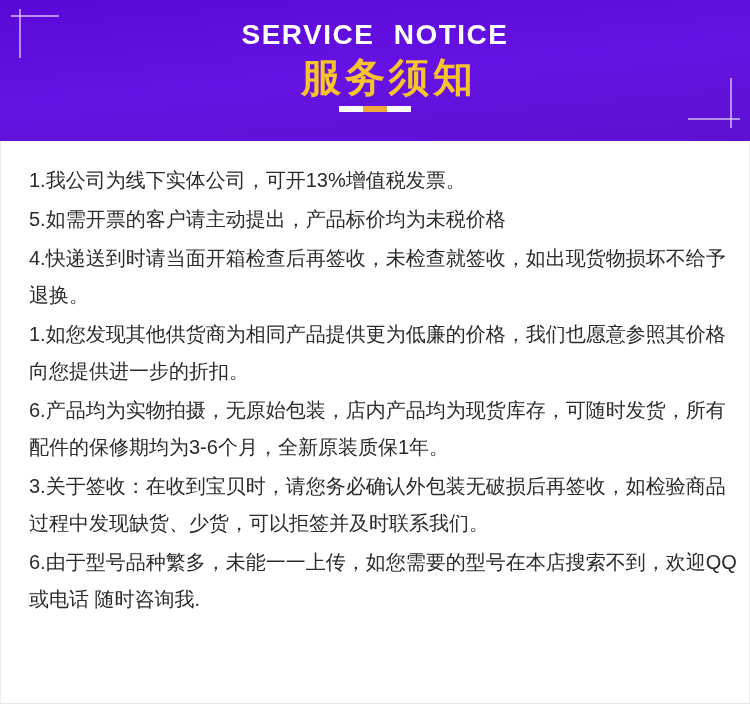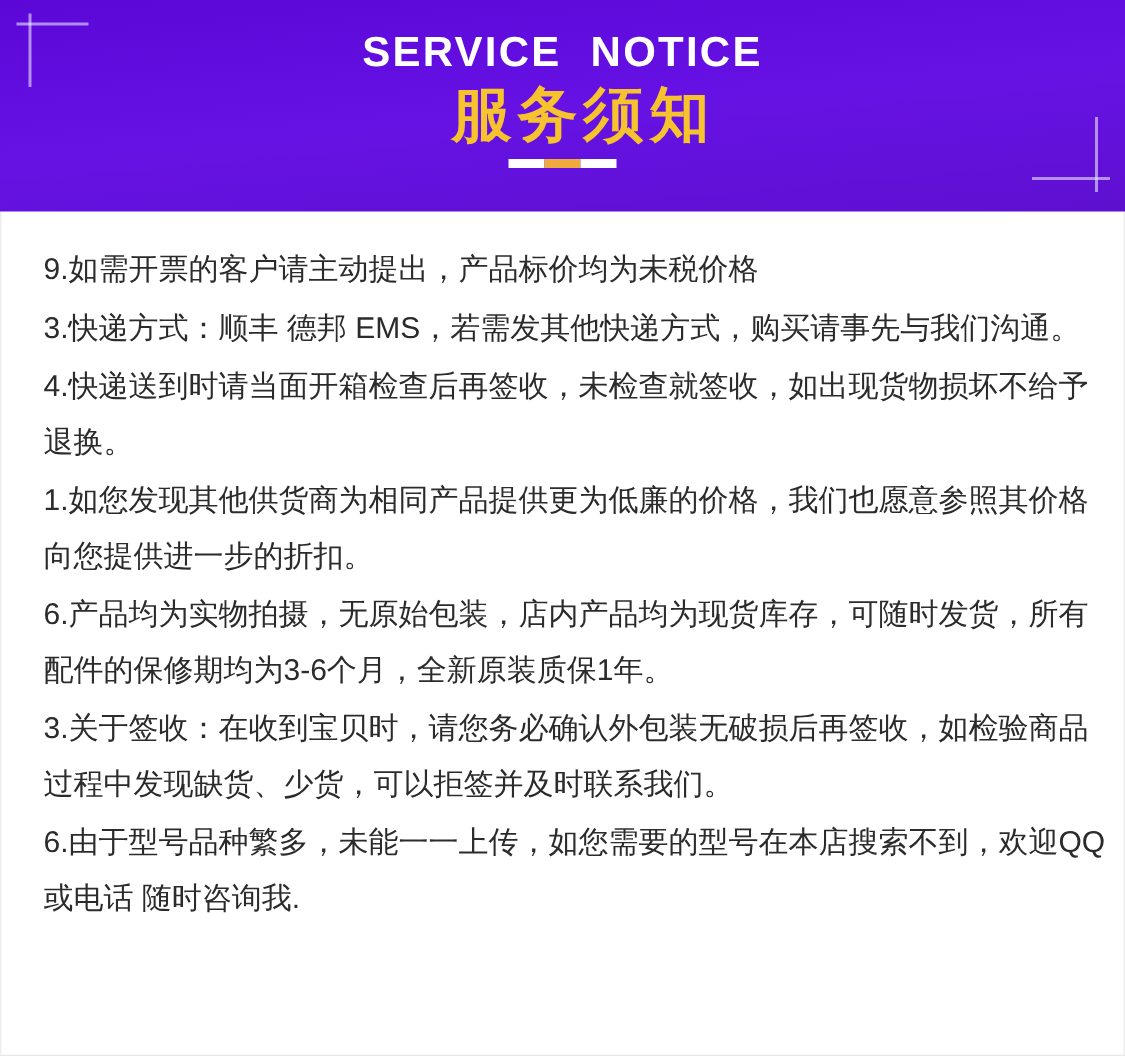--- a/index.html
+++ b/index.html
@@ -94,22 +94,22 @@
     <h2 class="title-zh">服务须知</h2>
 
     <div class="title-divider">
       <span class="seg seg-white"></span>
       <span class="seg seg-gold"></span>
       <span class="seg seg-white"></span>
     </div>
   </header>
 
   <main class="content">
-    <p>9.如需开票的客户请主动提出，产品标价均为未税价格</p>
-    <p>3.快递方式：顺丰 德邦 EMS，若需发其他快递方式，购买请事先与我们沟通。</p>
+    <p>1.我公司为线下实体公司，可开13%增值税发票。</p>
+    <p>5.如需开票的客户请主动提出，产品标价均为未税价格</p>
     <p>4.快递送到时请当面开箱检查后再签收，未检查就签收，如出现货物损坏不给予退换。</p>
     <p>1.如您发现其他供货商为相同产品提供更为低廉的价格，我们也愿意参照其价格向您提供进一步的折扣。</p>
     <p>6.产品均为实物拍摄，无原始包装，店内产品均为现货库存，可随时发货，所有配件的保修期均为3-6个月，全新原装质保1年。</p>
     <p>3.关于签收：在收到宝贝时，请您务必确认外包装无破损后再签收，如检验商品过程中发现缺货、少货，可以拒签并及时联系我们。</p>
     <p>6.由于型号品种繁多，未能一一上传，如您需要的型号在本店搜索不到，欢迎QQ或电话 随时咨询我.</p>
   </main>
 
 </div>
 
 </body></html>

